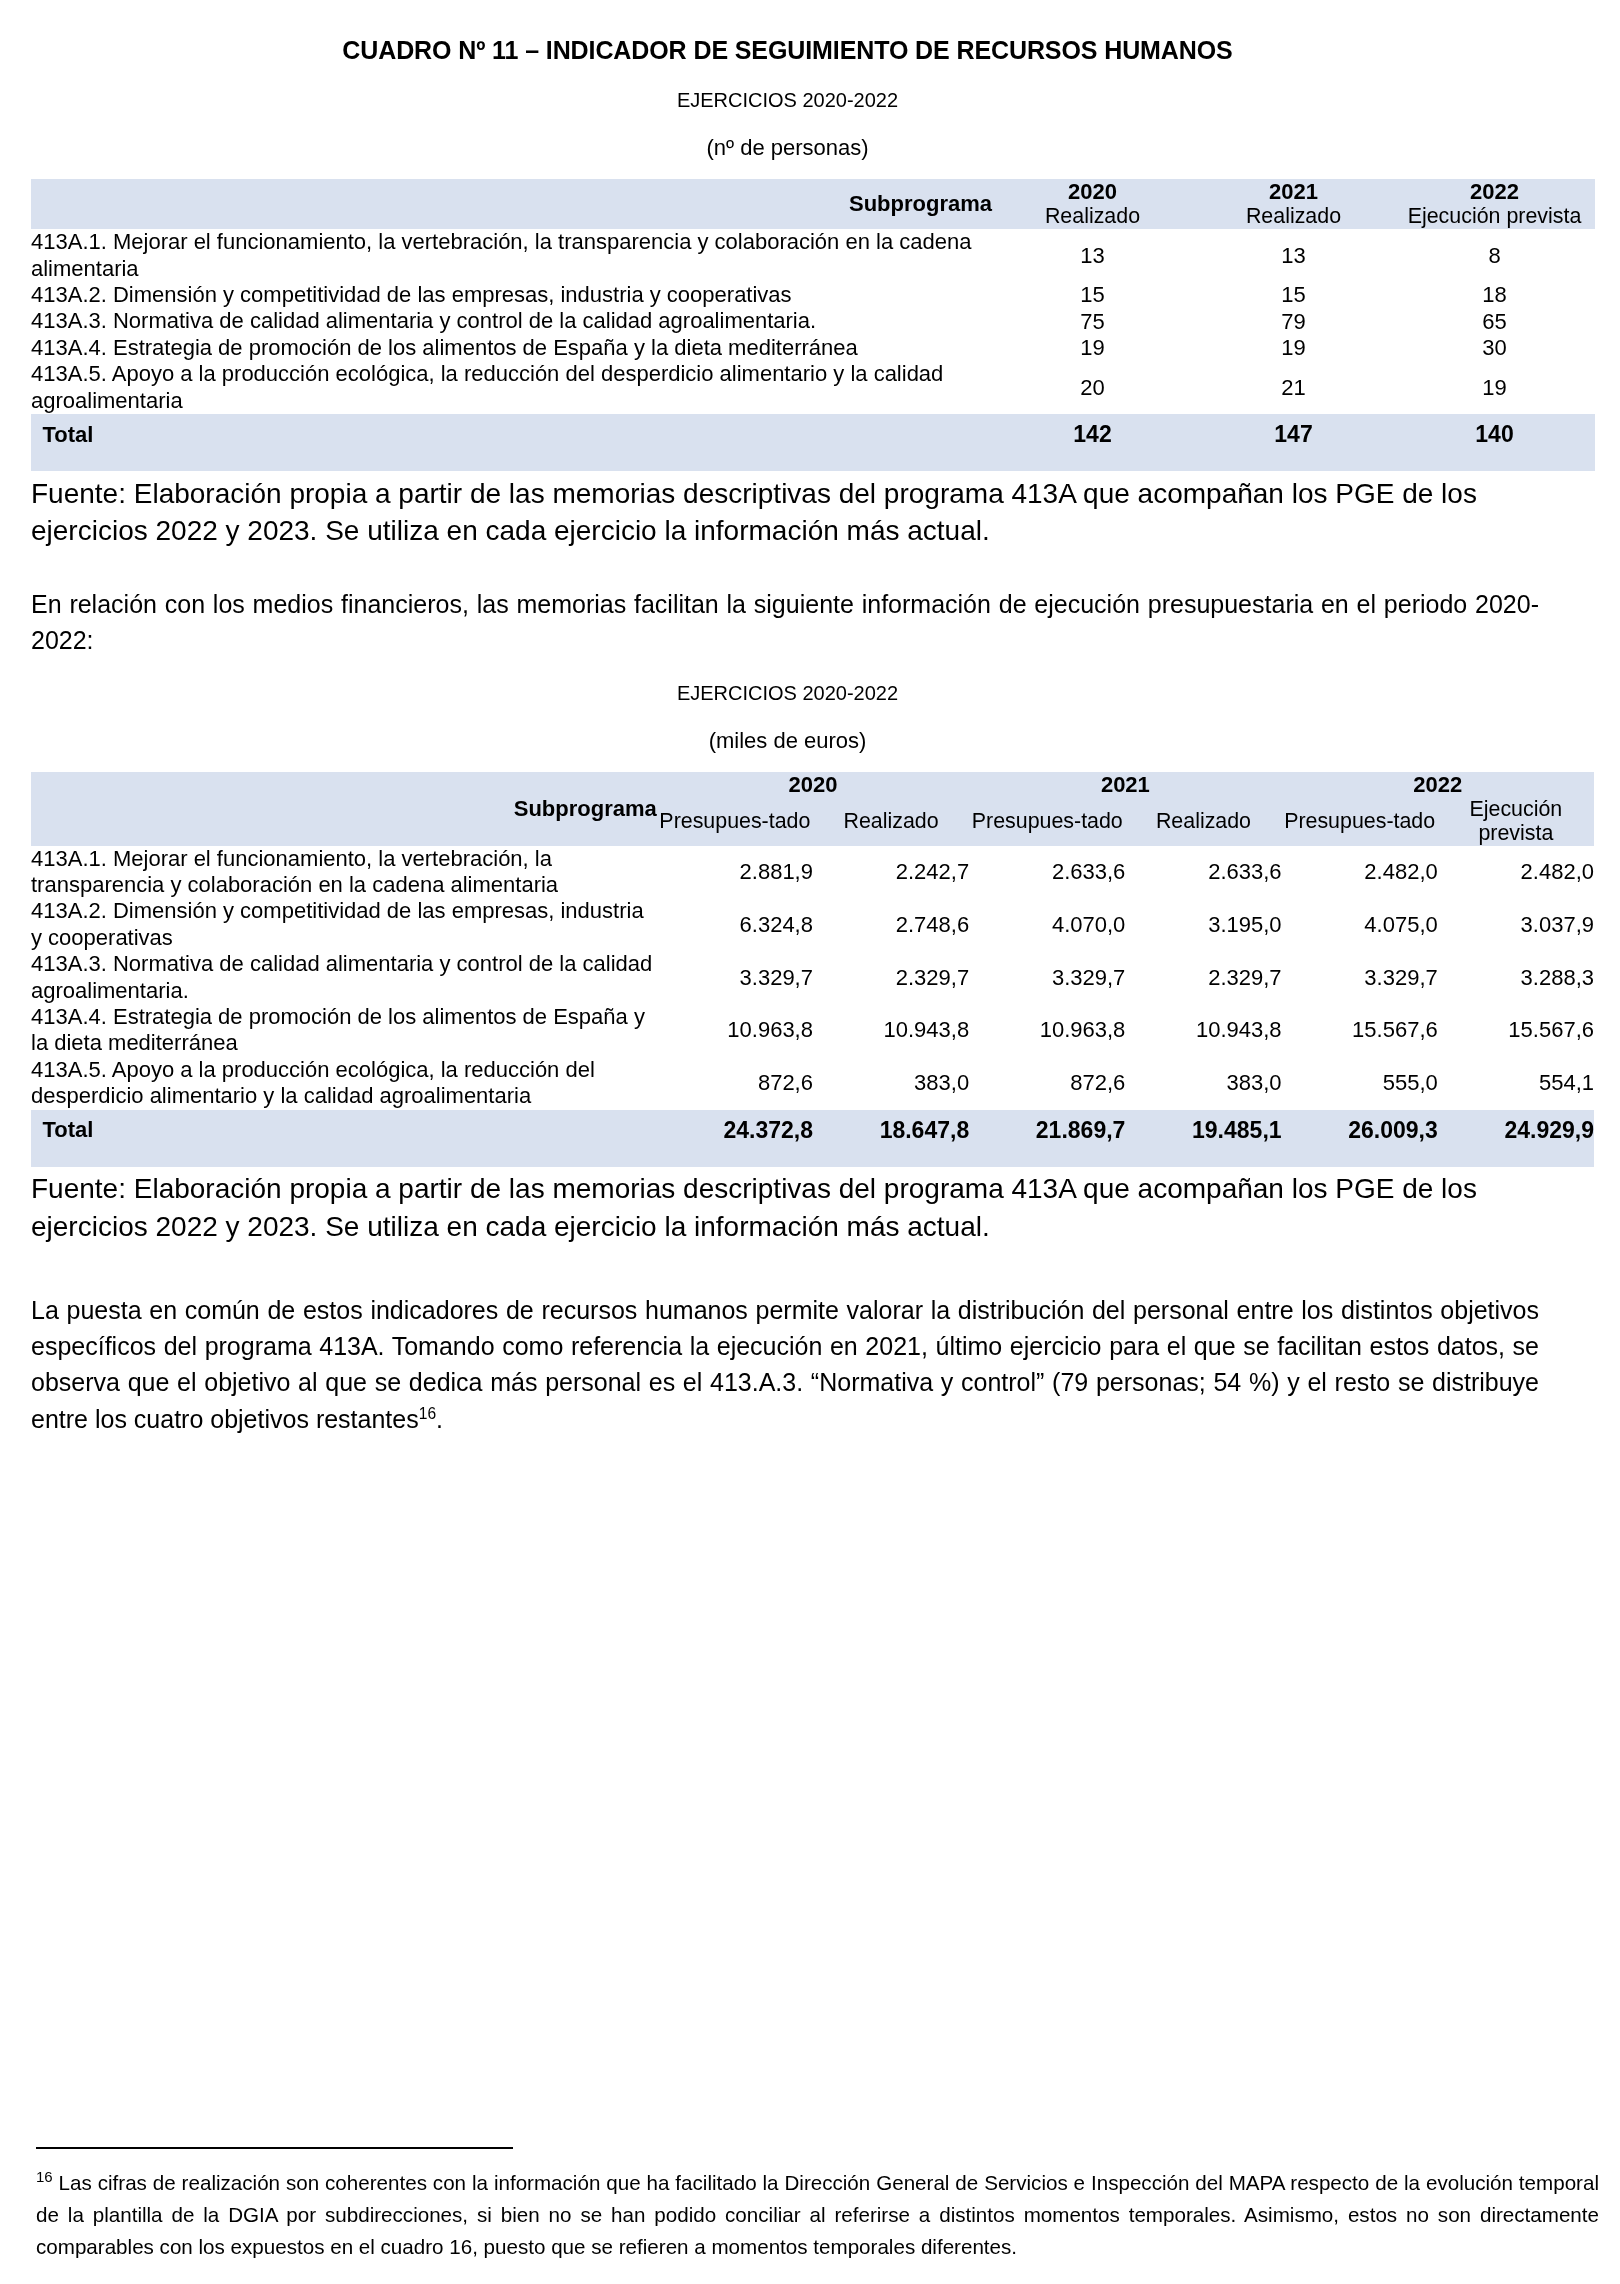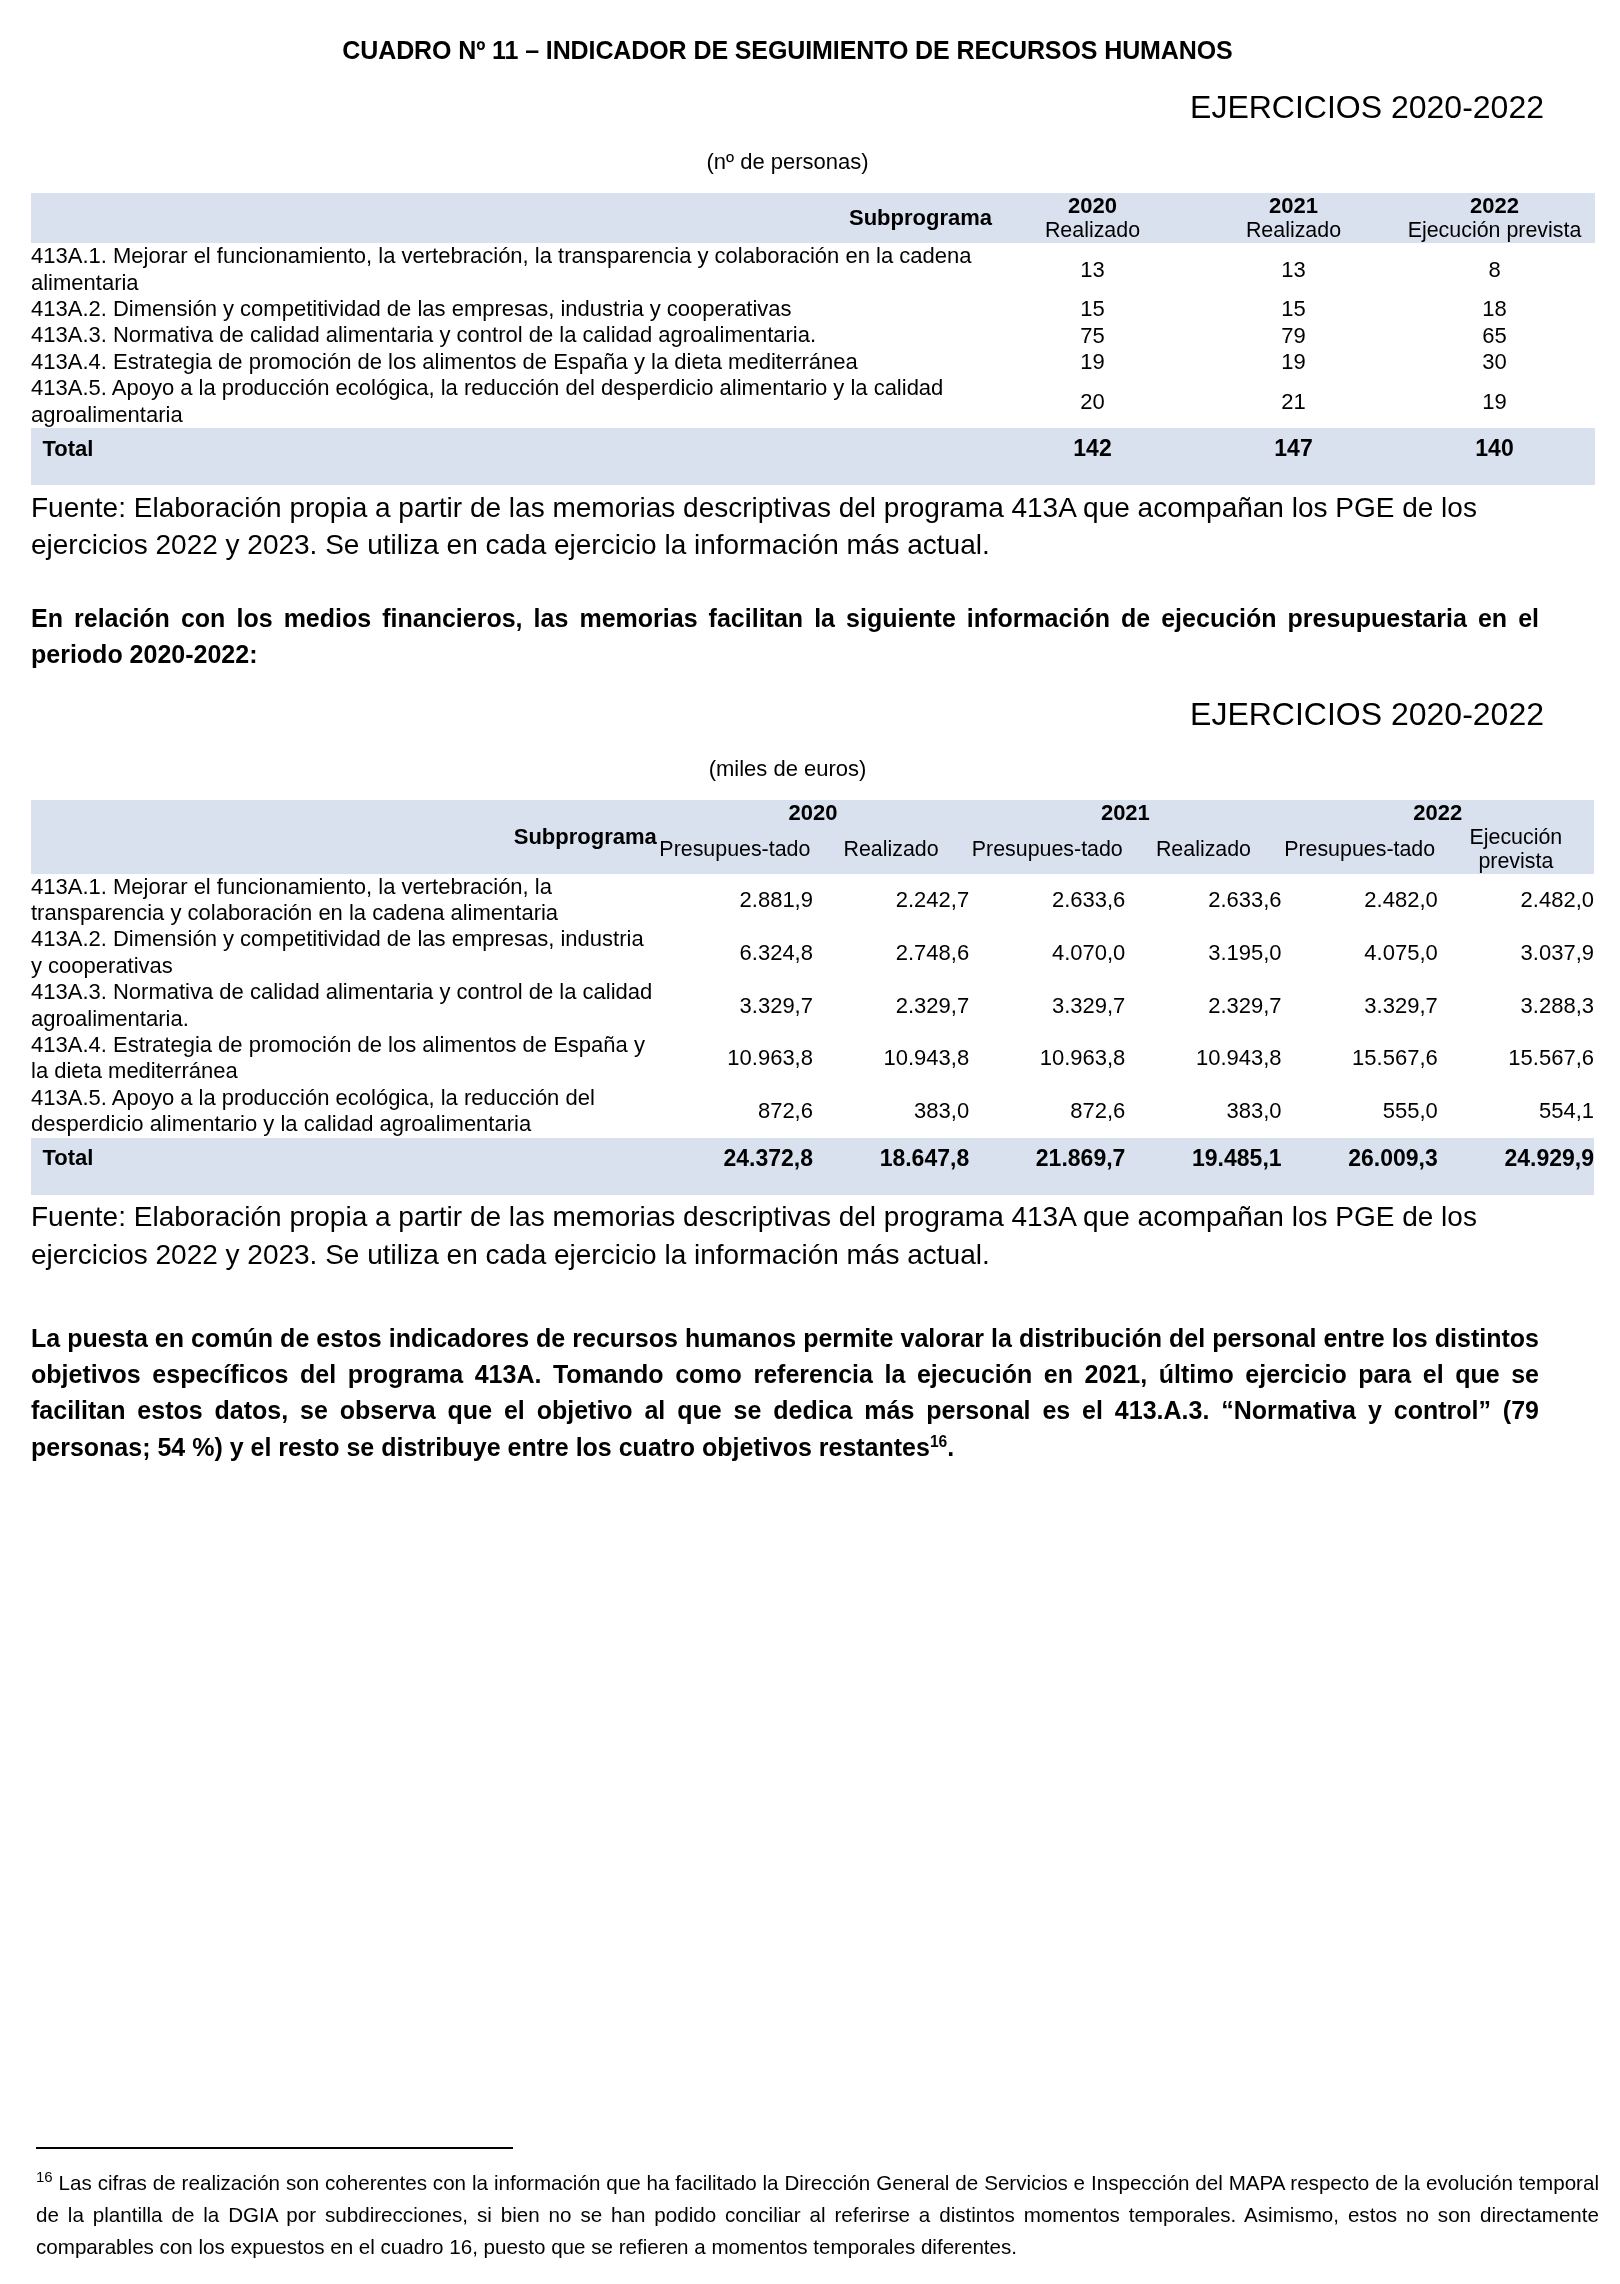--- a/index.html
+++ b/index.html
@@ -24,22 +24,22 @@
   .cuadro-title {
     font-size: 25px;
     font-weight: bold;
     text-align: center;
     line-height: 1.25;
     margin: 0;
     padding: 10px 0 0 0;
     letter-spacing: -0.1px;
   }
   .cuadro-sub {
-    font-size: 32px;
-    text-align: right;
+    font-size: 20px;
+    text-align: center;
     margin: 0;
     padding: 23px 0 0 0;
   }
   .cuadro-unit {
     font-size: 22px;
     text-align: center;
     margin: 0;
     padding: 23px 0 0 0;
   }
 
@@ -114,21 +114,20 @@
     line-height: 1.35;
     margin: 3.3px 0 0 0;
     text-align: left;
   }
   .para {
     font-size: 25px;
     line-height: 1.45;
     text-align: justify;
     margin: 0;
     padding: 36px 5px 0 0;
-    font-weight: bold;
   }
   .para-gap { padding-top: 46px; }
   sup { font-size: 15.6px; vertical-align: super; line-height: 0; }
 
   
   .footnote-wrap {
     position: absolute;
     left: 36px;
     bottom: 21.4px;
     width: 1563px;

